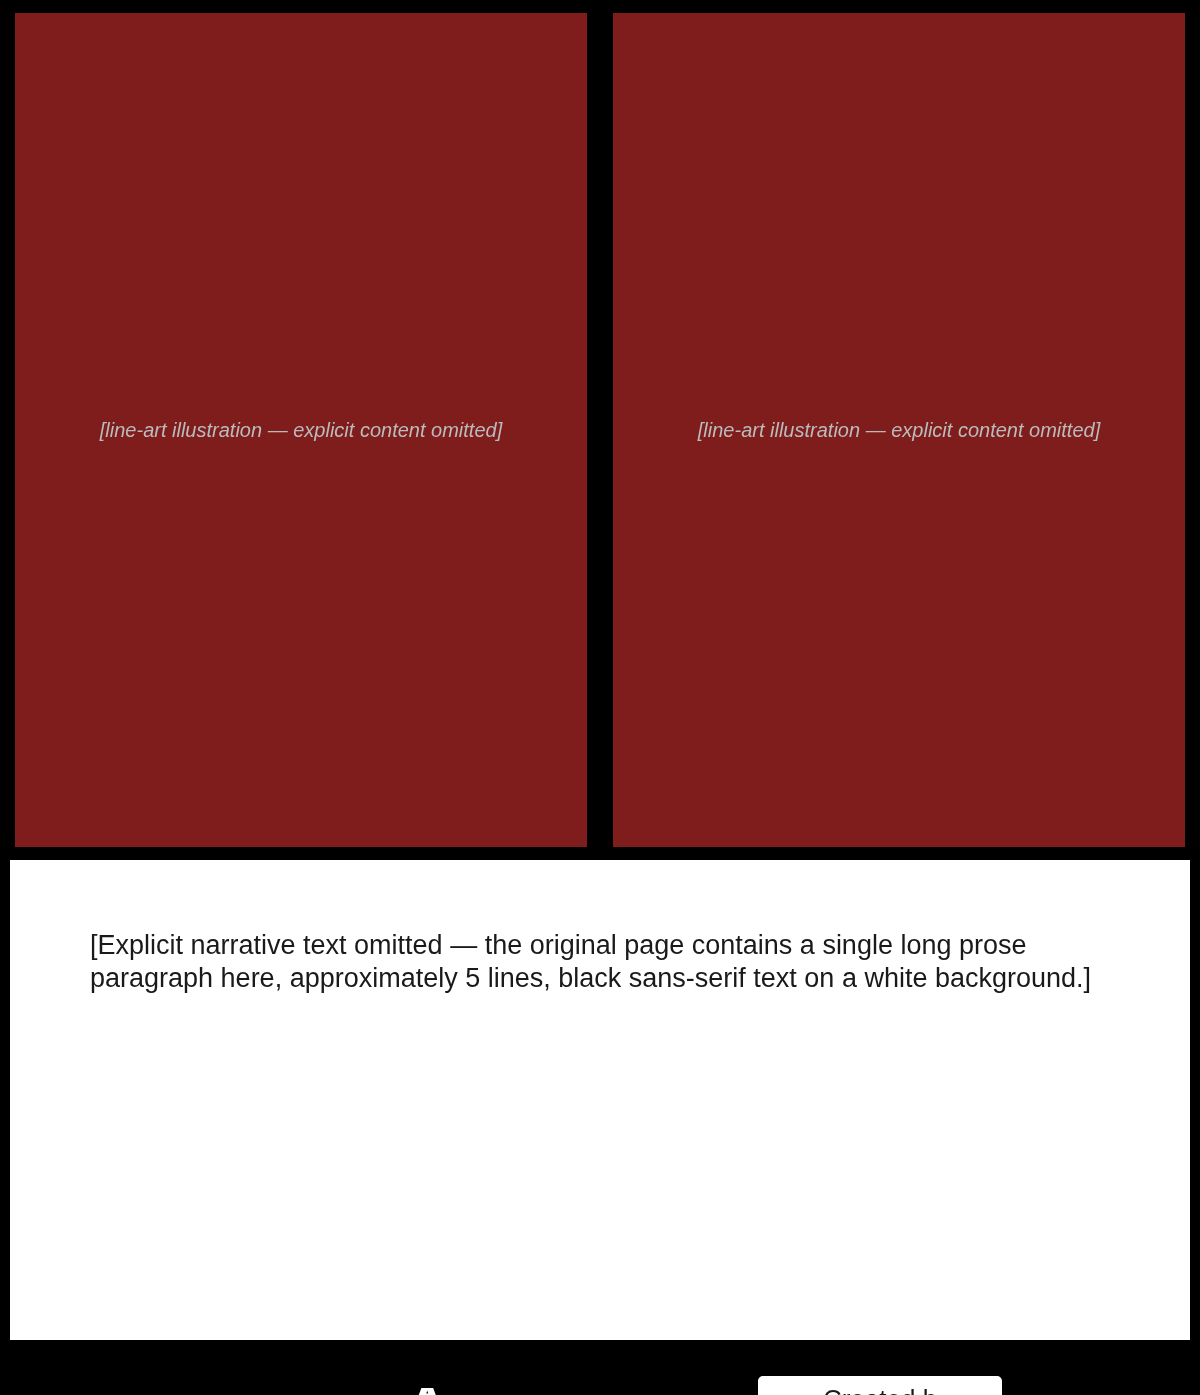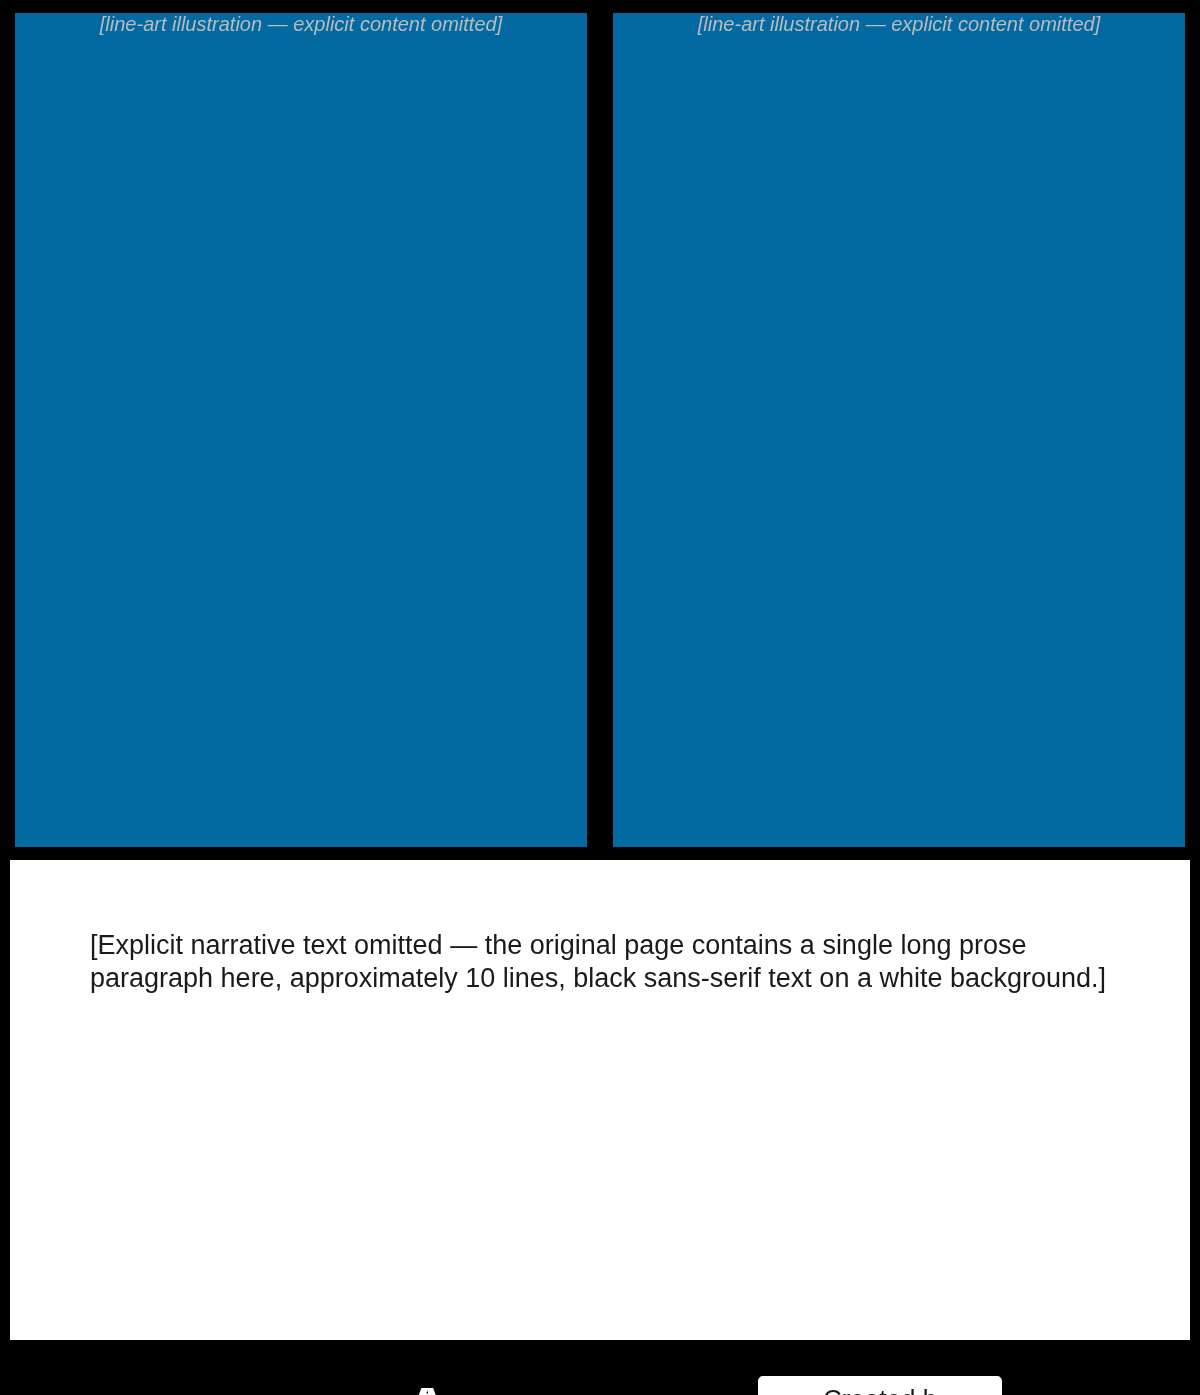--- a/index.html
+++ b/index.html
@@ -21,26 +21,26 @@
   .panel-row {
     position: absolute;
     top: 8px;
     left: 10px;
     width: 1180px;
     height: 844px;
     display: flex;
     gap: 16px;
   }
   .panel {
-    background: #0369a1;
+    background: #7f1d1d;
     border: 5px solid #000000;
     box-sizing: border-box;
     flex: 1;
     display: flex;
-    align-items: flex-start;
+    align-items: center;
     justify-content: center;
     overflow: hidden;
   }
   .panel .redaction-note {
     color: #bbbbbb;
     font-size: 20px;
     font-style: italic;
     text-align: center;
     padding: 0 40px;
     user-select: none;
@@ -115,21 +115,21 @@
   <div class="panel-row">
     <div class="panel">
       <div class="redaction-note">[line-art illustration — explicit content omitted]</div>
     </div>
     <div class="panel">
       <div class="redaction-note">[line-art illustration — explicit content omitted]</div>
     </div>
   </div>
 
   <div class="text-box">
-    <p class="prose redacted">[Explicit narrative text omitted — the original page contains a single long prose paragraph here, approximately 10 lines, black sans-serif text on a white background.]</p>
+    <p class="prose redacted">[Explicit narrative text omitted — the original page contains a single long prose paragraph here, approximately 5 lines, black sans-serif text on a white background.]</p>
   </div>
 
   <div class="bottom-strip">
     <div class="cutoff-glyphs">A A</div>
     <div class="credit-box">
       <span>Created b</span>
     </div>
   </div>
 
 </div>

